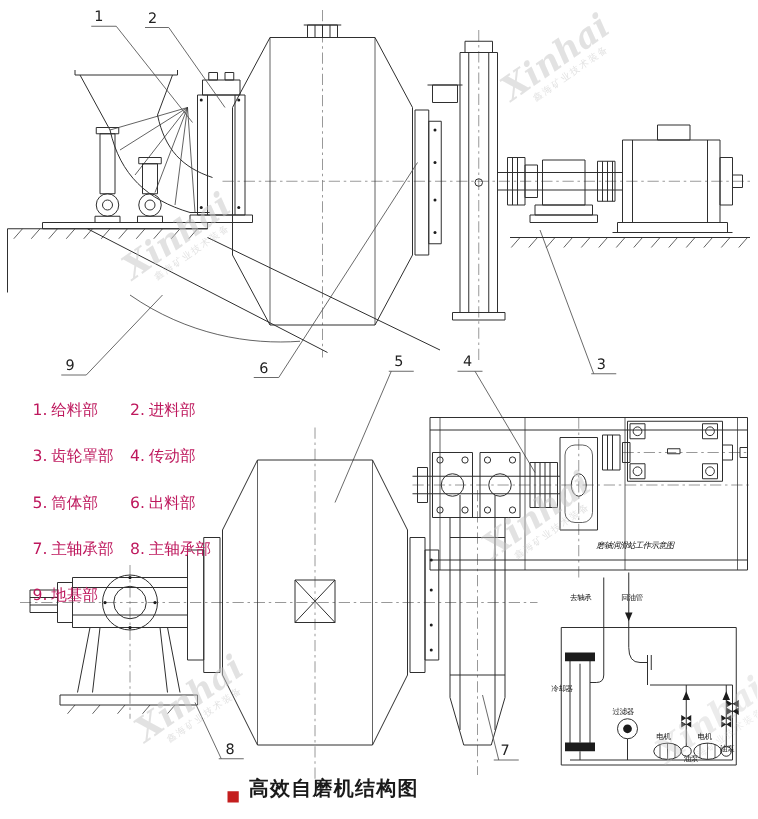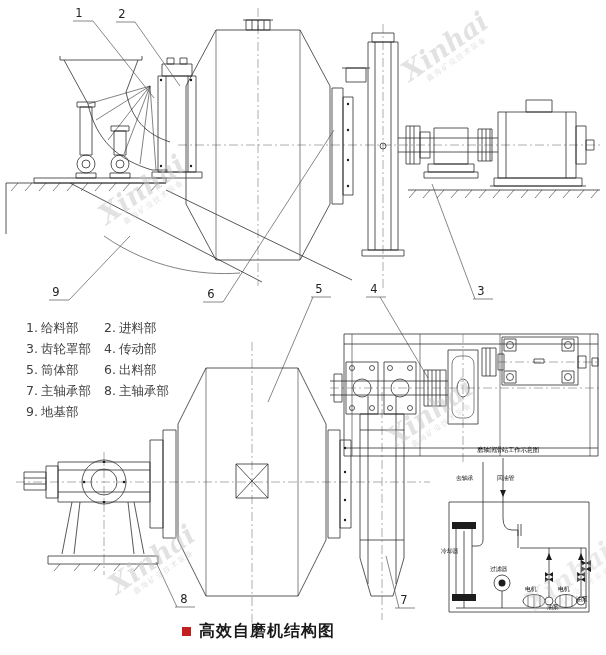--- a/index.html
+++ b/index.html
@@ -6,28 +6,28 @@
   body{font-family:"DejaVu Sans","Liberation Sans",sans-serif;background:#fff;}
   .canvas{position:relative;width:606px;height:655px;background:#fff;overflow:hidden;}
   .canvas svg{position:absolute;left:0;top:0;}
   .d{stroke:#2f2f2f;fill:none;stroke-width:.8;}
   .dt{stroke:#2f2f2f;fill:none;stroke-width:.6;}
   .f{fill:#1c1c1c;stroke:none;}
   .cl{stroke:#6a6a6a;fill:none;stroke-width:.55;stroke-dasharray:9 3 2 3;}
   .ld{stroke:#555;fill:none;stroke-width:.7;}
   .callout{position:absolute;transform:translate(-50%,-50%);font-size:11.5px;color:#222;}
   .legend{position:absolute;left:26px;top:320px;display:grid;grid-template-columns:78px auto;
-          row-gap:4px;font-size:12.5px;color:#404040;white-space:nowrap;}
+          row-gap:20px;font-size:12.5px;color:#be185d;white-space:nowrap;}
   .legend .cell span{display:inline;}
   .legend .num{margin-right:3px;}
-  .titleblock{position:absolute;left:182px;top:621px;display:flex;align-items:center;color:#1a1a1a;}
+  .titleblock{position:absolute;left:182px;top:621px;display:flex;align-items:flex-end;color:#1a1a1a;}
   .titleblock .bullet{width:9px;height:9px;background:#c41e1e;margin-right:8px;flex:0 0 auto;}
   .titleblock .ttl{font-size:16px;font-weight:600;letter-spacing:1px;}
   .inset-label{position:absolute;font-size:6px;color:#111;white-space:nowrap;letter-spacing:-.3px;}
-  .inset-title{position:absolute;left:477px;top:446px;font-size:6.5px;color:#000;white-space:nowrap;letter-spacing:-.3px;}
+  .inset-title{position:absolute;left:477px;top:432px;font-size:6.5px;color:#000;white-space:nowrap;letter-spacing:-.3px;font-style:italic;}
   .watermark{position:absolute;transform:rotate(-35deg);color:#c6c6c6;opacity:.5;pointer-events:none;white-space:nowrap;}
   .wm-brand{font-family:"DejaVu Serif","Liberation Serif",serif;font-style:italic;font-weight:700;font-size:27px;display:block;line-height:1;}
   .wm-tag{display:block;font-size:7.5px;letter-spacing:1.5px;margin:-1px 0 0 16px;}
 </style>
 </head>
 <body>
 
 <div class="canvas">
 
   <svg width="606" height="655" viewBox="0 0 606 655">

